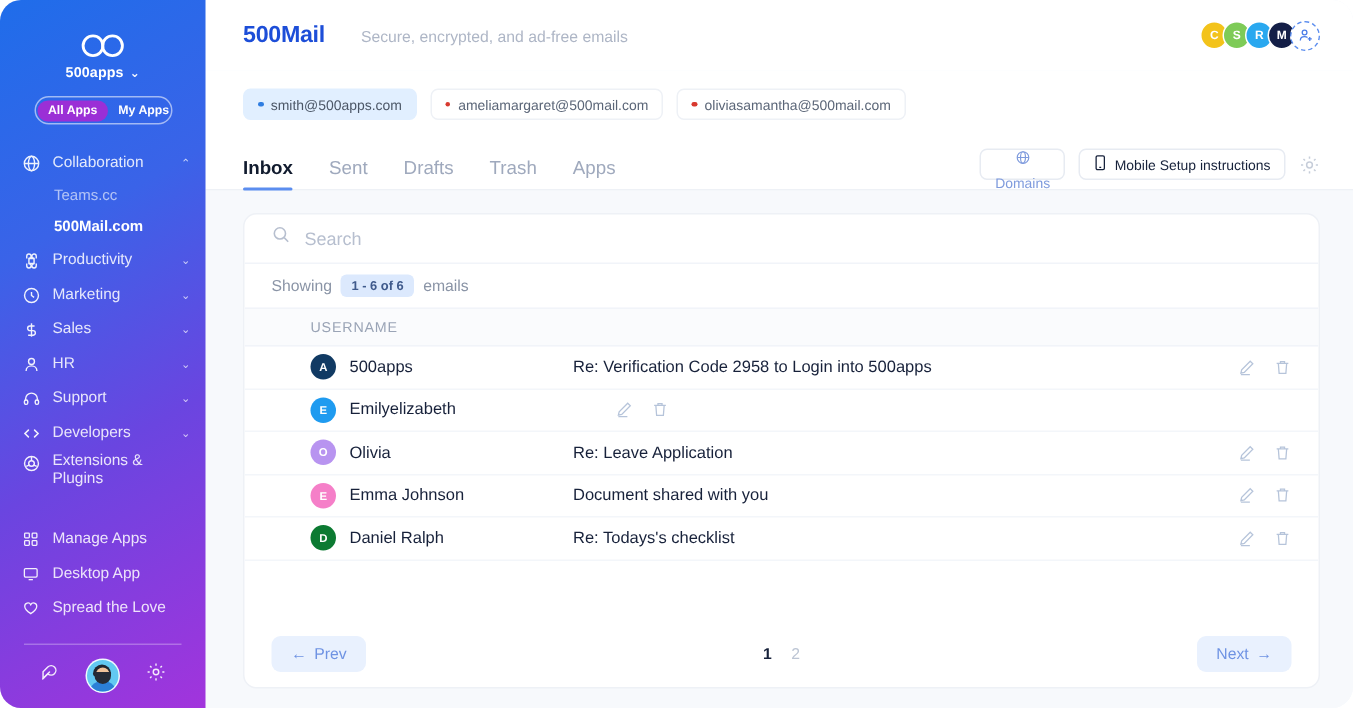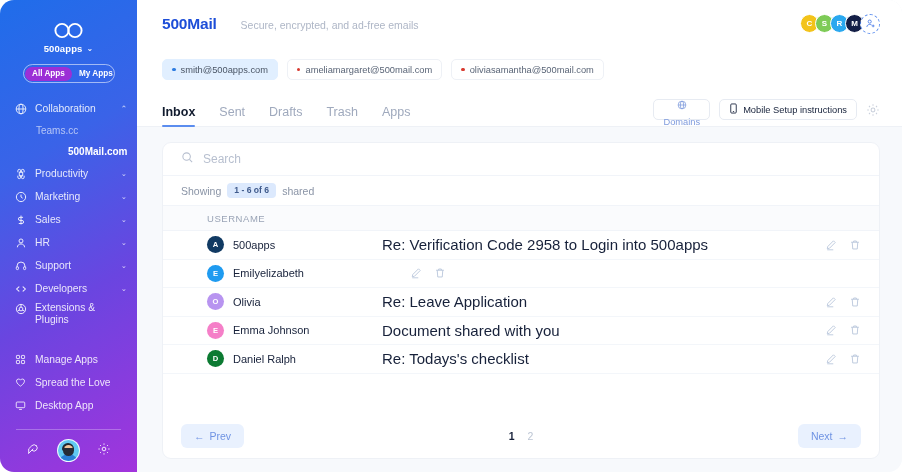--- a/index.html
+++ b/index.html
@@ -105,21 +105,21 @@
   .sb-item.two-line .lbl { line-height: 1.18; }
 
   .sb-sub {
     padding-left: 36px;
     font-size: 10px;
     height: 21px;
     display: flex;
     align-items: center;
     color: rgba(255,255,255,.62);
   }
-  .sb-sub.current { color: #ffffff; font-weight: 700; margin-left: 32px; }
+  .sb-sub.current { color: #ffffff; font-weight: 700; }
 
   .sb-bottom-group { margin-top: 18px; }
 
   .sb-footer {
     margin-top: auto;
     padding-bottom: 10px;
   }
   .sb-divider {
     height: 1px;
     background: rgba(255,255,255,.28);
@@ -371,21 +371,21 @@
   .ravatar {
     width: 17px; height: 17px;
     border-radius: 50%;
     color: #fff;
     font-size: 7.6px;
     font-weight: 700;
     display: flex; align-items: center; justify-content: center;
     flex: 0 0 17px;
   }
   .rname { font-size: 11px; color: #17213a; white-space: nowrap; }
-  .rsub { font-size: 15px; color: #17213a; white-space: nowrap; overflow: hidden; text-overflow: ellipsis; }
+  .rsub { font-size: 11px; color: #17213a; white-space: nowrap; overflow: hidden; text-overflow: ellipsis; }
   .act-ico { color: #b6c4da; display: flex; align-items: center; }
 
   .pager {
     display: flex;
     align-items: center;
     padding: 0 18px;
     height: 44px;
     flex: 0 0 44px;
     position: relative;
   }
@@ -536,33 +536,33 @@
                 <rect x="8.2" y="1.8" width="4" height="4" rx=".7"></rect>
               <rect x="1.8" y="8.2" width="4" height="4" rx=".7"></rect>
                 <rect x="8.2" y="8.2" width="4" height="4" rx=".7"></rect>
             </svg>
           </span>
           <span class="lbl">Manage Apps</span>
         </div>
         <div class="sb-item">
           <span class="ico">
             <svg width="11" height="11" viewBox="0 0 14 14" fill="none" stroke="#fff" stroke-width="1.1">
-              <path d="M7 11.6S1.9 8.4 1.9 5.3A2.7 2.7 0 0 1 7 4a2.7 2.7 0 0 1 5.1 1.3c0 3.1-5.1 6.3-5.1 6.3z"></path>
-            </svg>
-          </span>
-          <span class="lbl">Spread the Love</span>
-        </div>
-        <div class="sb-item">
-          <span class="ico">
-            <svg width="11" height="11" viewBox="0 0 14 14" fill="none" stroke="#fff" stroke-width="1.1">
               <rect x="1.6" y="2.6" width="10.8" height="7.2" rx="1.1"></rect>
                 <path d="M5.2 12h3.6"></path>
             </svg>
           </span>
           <span class="lbl">Desktop App</span>
+        </div>
+        <div class="sb-item">
+          <span class="ico">
+            <svg width="11" height="11" viewBox="0 0 14 14" fill="none" stroke="#fff" stroke-width="1.1">
+              <path d="M7 11.6S1.9 8.4 1.9 5.3A2.7 2.7 0 0 1 7 4a2.7 2.7 0 0 1 5.1 1.3c0 3.1-5.1 6.3-5.1 6.3z"></path>
+            </svg>
+          </span>
+          <span class="lbl">Spread the Love</span>
         </div>
       </div>
     </nav>
 
     <div class="sb-footer">
       <div class="sb-divider"></div>
       <div class="sb-footer-icons">
         <span class="fi">
           <svg width="14" height="14" viewBox="0 0 16 16" fill="none" stroke="#fff" stroke-width="1.1" stroke-linecap="round">
             <path d="M11.8 4.2a3.6 3.6 0 0 0-5.1 0L3.1 7.8v5.1l3.6-3.6a3.6 3.6 0 0 0 5.1-5.1z"></path>
@@ -668,21 +668,21 @@
               <circle cx="6.9" cy="6.9" r="4.6"></circle>
                 <path d="M10.4 10.4l3.3 3.3"></path>
             </svg>
           </span>
           <input class="search-input" type="text" placeholder="Search" style="">
         </div>
 
         <div class="showing-row">
           <span>Showing</span>
           <span class="showing-badge">1 - 6 of 6</span>
-          <span>shared</span>
+          <span>emails</span>
         </div>
 
         <div class="tbl-head">
           <div class="col-check"></div>
           <div class="col-user">
               <span>USERNAME</span>
             </div>
           <div class="col-sub"></div>
           <div class="col-act"></div>
         </div>

